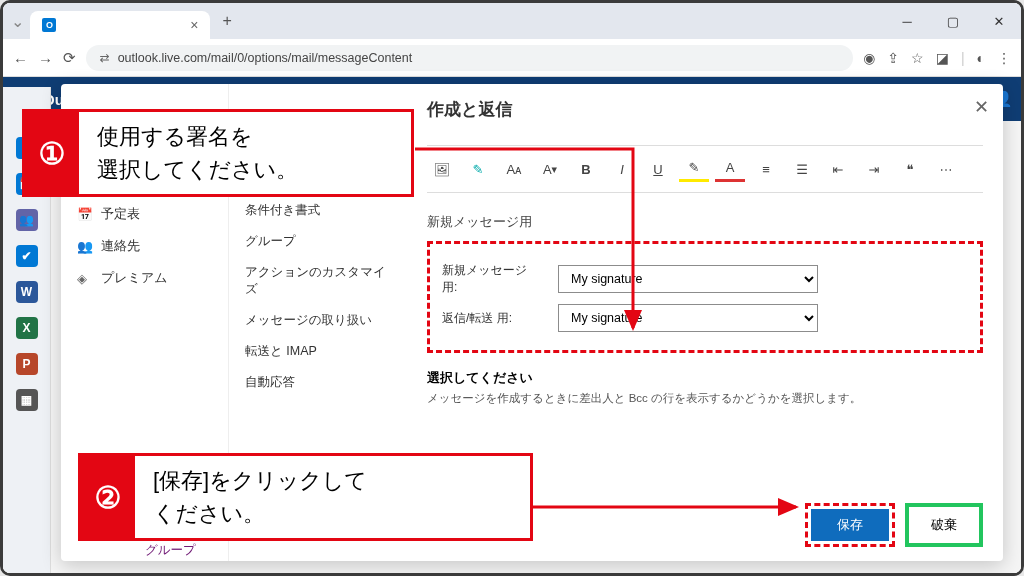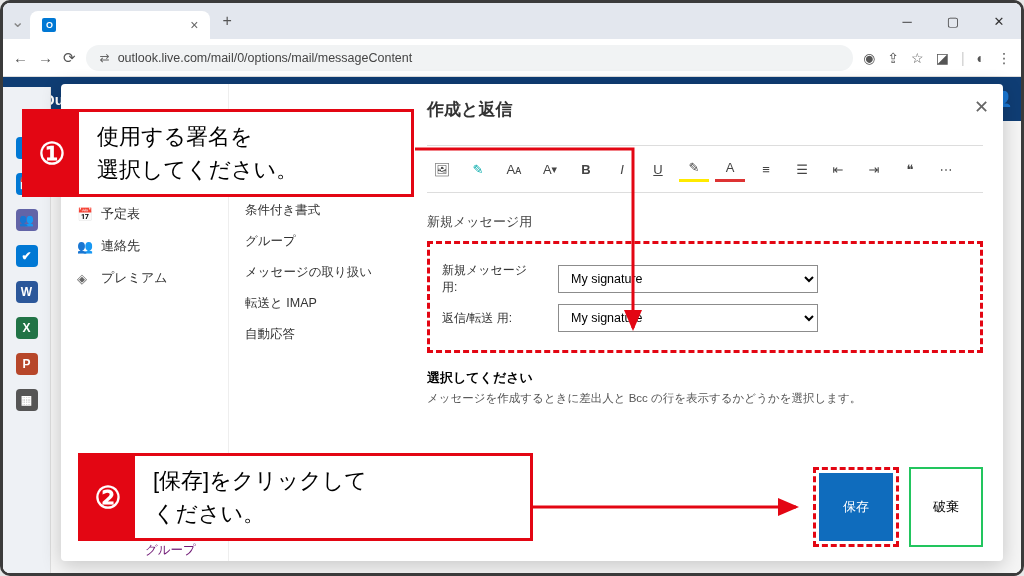--- a/index.html
+++ b/index.html
@@ -43,21 +43,21 @@
 .toolbar span{width:30px;height:26px;display:flex;align-items:center;justify-content:center;font-size:13px;color:#444;cursor:pointer}
 .toolbar .b{font-weight:bold}.toolbar .i{font-style:italic}.toolbar .u{text-decoration:underline}
 .seclabel{font-size:13px;color:#444;margin:20px 0 10px}
 .dashed{border:3px dashed #e30613;padding:10px 12px;margin-bottom:16px}
 .frow{display:flex;align-items:center;gap:16px;margin:8px 0}
 .frow label{font-size:12px;color:#333;width:100px}
 .frow select{flex:1;padding:5px 8px;font-size:12.5px;border:1px solid #8c8c8c;background:#fff;max-width:260px}
 .ftitle{font-size:13px;font-weight:600;margin-top:10px}
 .fdesc{font-size:11.5px;color:#555;margin-top:4px}
 .actions{position:absolute;right:20px;bottom:14px;display:flex;gap:10px}
-.btn{padding:23px 22px;font-size:13px;border:2px solid #22c55e;background:#fff;cursor:pointer}
+.btn{padding:3px 22px;font-size:13px;border:4px solid #22c55e;background:#fff;cursor:pointer}
 .btn.primary{background:#0f6cbd;color:#fff;border-color:#0f6cbd}
 .savebox{border:3px dashed #e30613;padding:3px}
 .callout{position:absolute;background:#fff;border:3px solid #e30613;display:flex;align-items:center;z-index:50}
 .callout .num{background:#e30613;color:#fff;width:54px;align-self:stretch;display:flex;align-items:center;justify-content:center;font-size:30px;font-weight:bold}
 .callout .txt{padding:8px 18px;font-size:22px;line-height:1.5;color:#000}
 .arrow{position:absolute;z-index:40}
 </style>
 </head>
 <body>
 
@@ -153,20 +153,21 @@
             <span class="ico">◈</span>
             <span>プレミアム</span>
           </div>
         </div>
     <div class="setsub" id="setsub">
     <div class="sitem active">作成と返信</div>
           <div class="sitem">添付ファイル</div>
           <div class="sitem">ルール</div>
           <div class="sitem">条件付き書式</div>
           <div class="sitem">グループ</div>
+          <div class="sitem">アクションのカスタマイズ</div>
           <div class="sitem">メッセージの取り扱い</div>
           <div class="sitem">転送と IMAP</div>
           <div class="sitem">自動応答</div>
         </div>
     <div class="main">
       <span class="closex">✕</span>
       <div class="mtitle">作成と返信</div>
 
       <div class="toolbar">
         <span>🖼</span>

